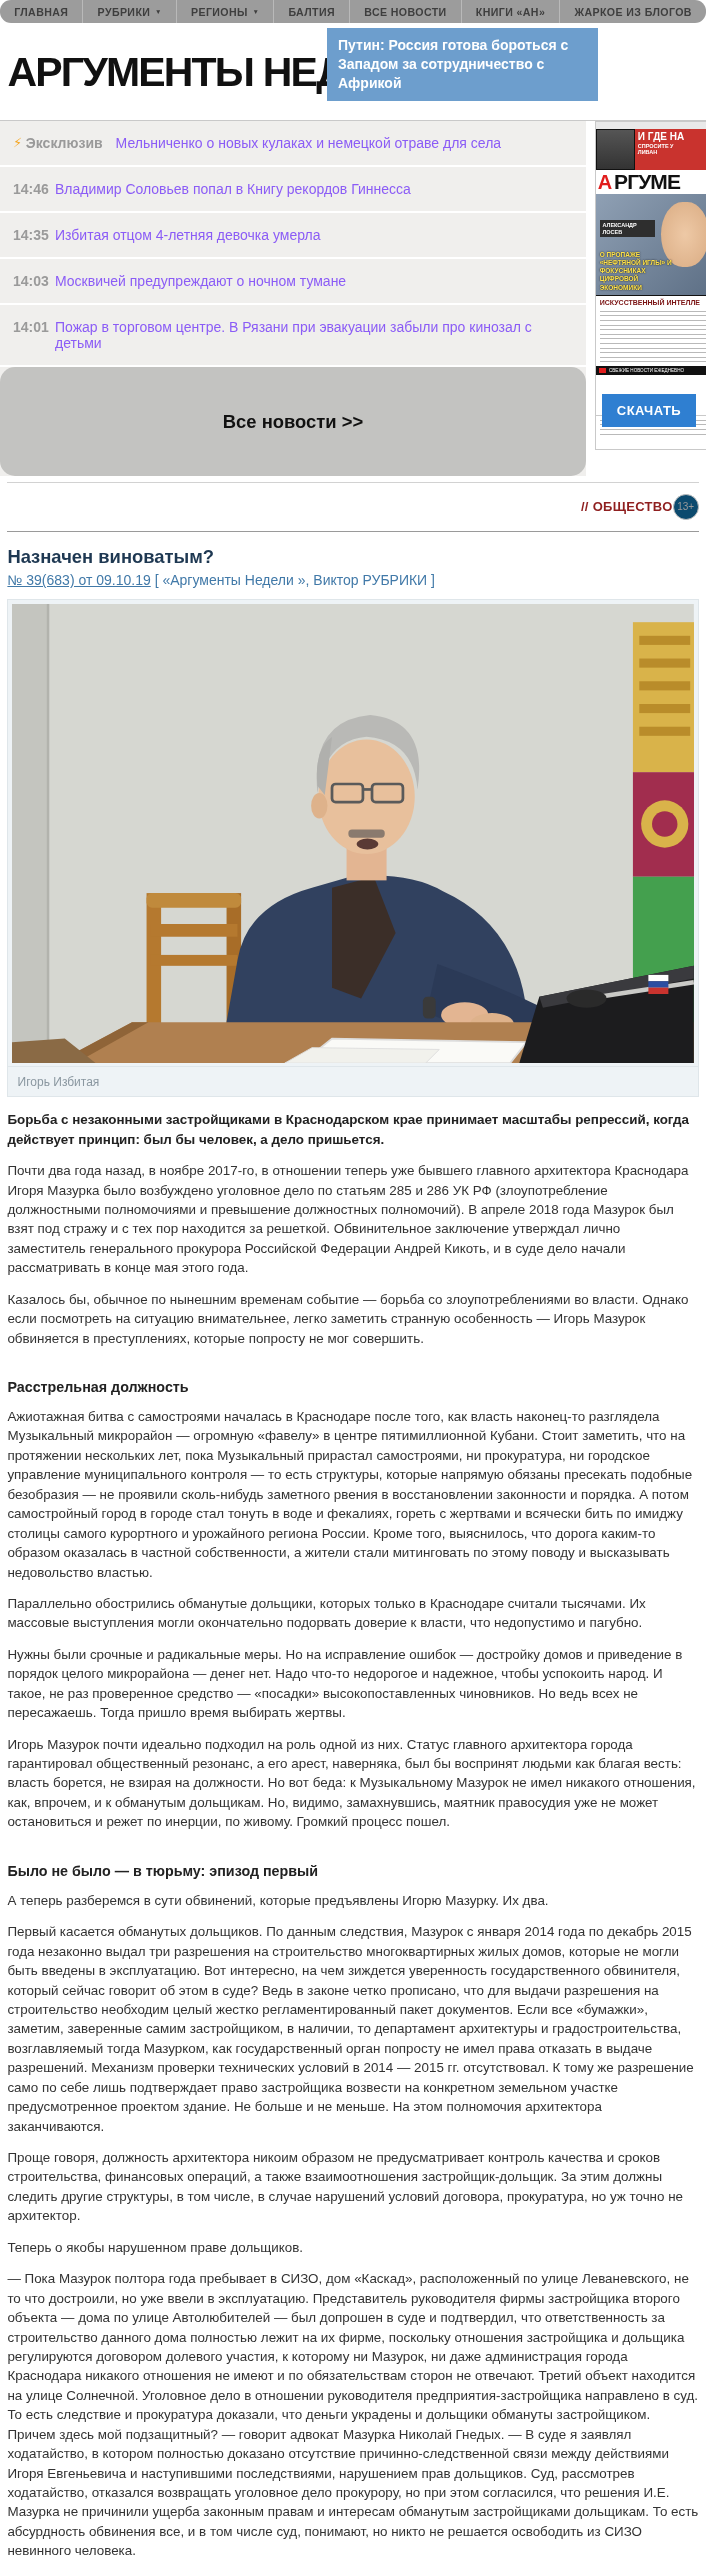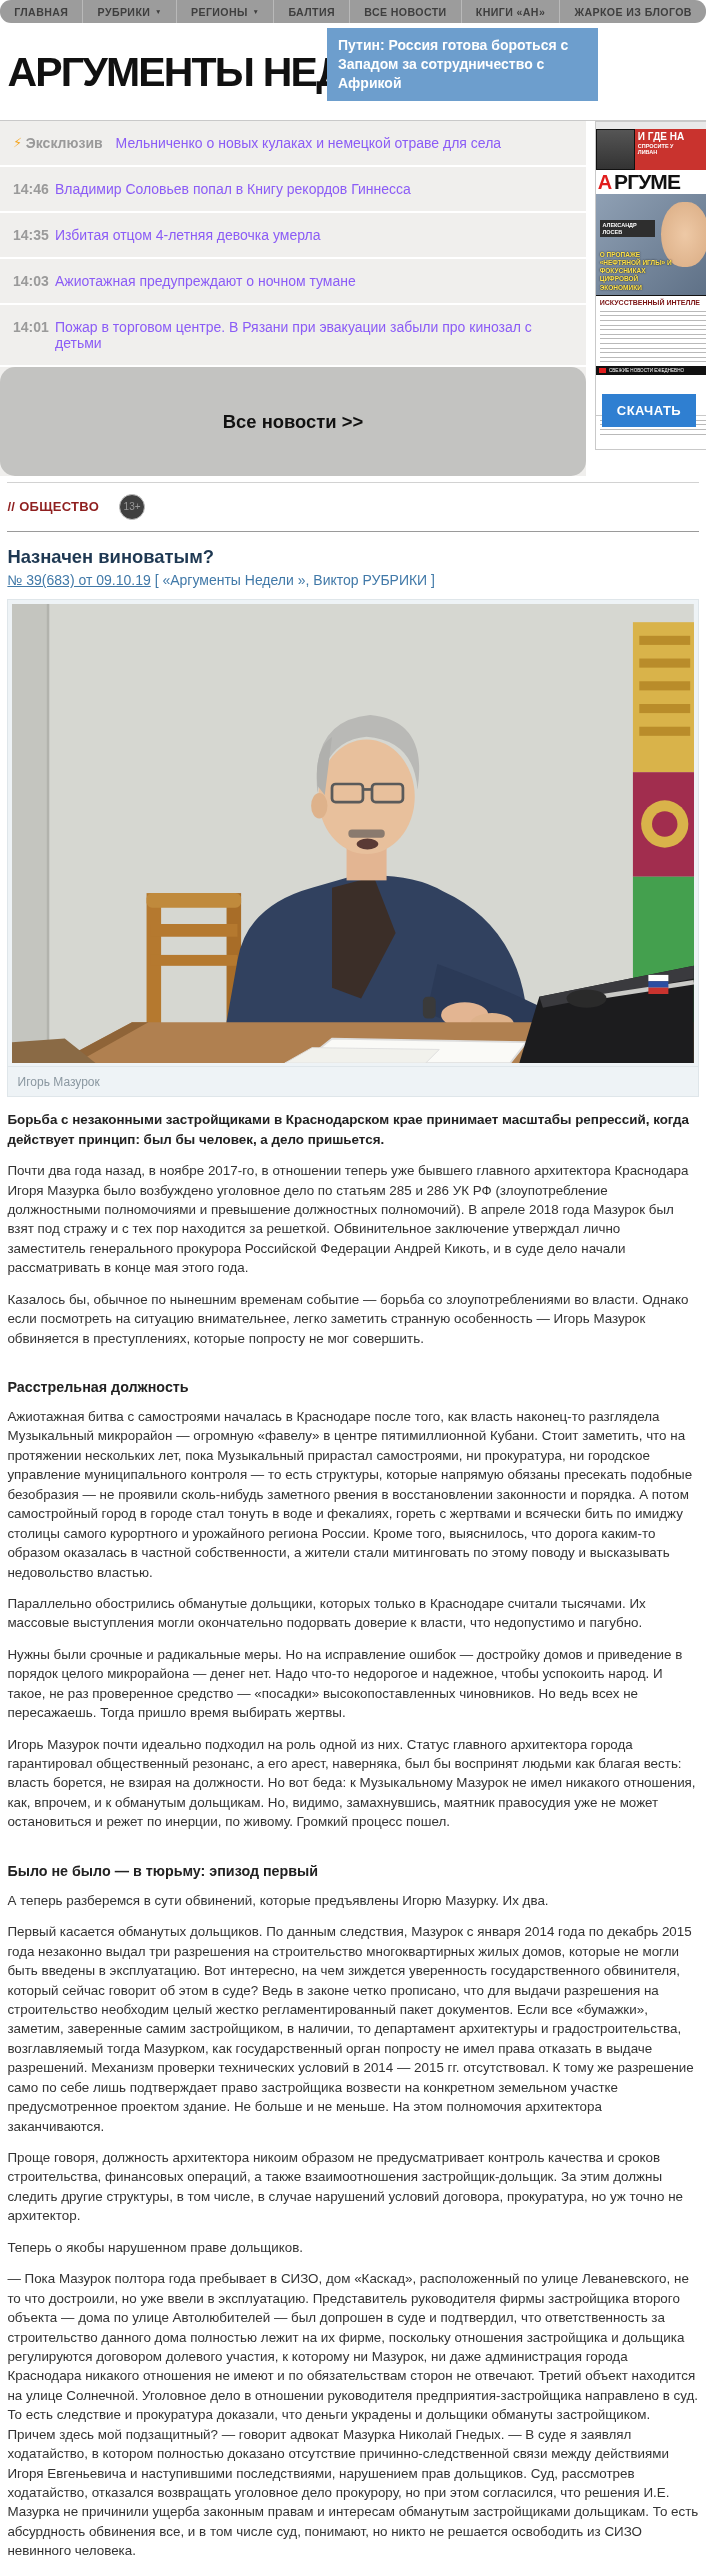--- a/index.html
+++ b/index.html
@@ -59,25 +59,25 @@
   .cov-text{height:55px;margin:1.8px 3.7px;background:repeating-linear-gradient(#fff 0 1.8px,#b9b9b9 1.8px 2.8px,#fff 2.8px 4.6px);}
   .cov-strip{height:9.2px;background:#111;color:#fff;font-size:4.6px;display:flex;align-items:center;padding:0 2.8px;gap:2.8px;white-space:nowrap;}
   .cov-strip .dot{background:#e11d1d;width:7.4px;height:5.5px;flex:0 0 auto;}
   .download-btn{position:absolute;left:602px;top:273px;background:#2f7fd1;color:#fff;font-weight:bold;
     font-size:13px;padding:9.2px 14.8px;border:none;cursor:pointer;letter-spacing:0.5px;z-index:3;}
   .cover2{border:0.9px solid #c9c9c9;border-top:none;background:#fff;height:33px;overflow:hidden;}
   .cover2 .cov-text{height:20px;}
 
   
   .article{padding:0 7.4px;}
-  .cat-row{display:flex;align-items:center;justify-content:flex-start;border-top:0.9px solid #d2d2d2;
-    border-bottom:0.9px solid #9a9a9a;padding:11px 0;margin-top:5.5px;gap:20px;}
+  .cat-row{display:flex;align-items:center;justify-content:flex-end;border-top:0.9px solid #d2d2d2;
+    border-bottom:0.9px solid #9a9a9a;padding:11px 0;margin-top:5.5px;}
   .category{color:#8f1f1f;font-weight:bold;font-size:13px;letter-spacing:0.3px;}
   .age-badge{border:0.9px solid #bdbdbd;color:#9a9a9a;font-size:10px;border-radius:50%;width:26px;height:26px;
-    display:flex;align-items:center;justify-content:center;box-sizing:border-box;background:#404040;}
+    display:flex;align-items:center;justify-content:center;box-sizing:border-box;background:#0c4a6e;}
   h1.title{color:#1e3852;font-size:18.4px;margin:14.8px 0 3.7px;}
   .byline{font-size:14px;color:#4179a8;margin-bottom:11px;}
   .byline .issue{text-decoration:underline;color:#4179a8;cursor:pointer;}
   figure{margin:0 0 13px;}
   .photo-wrap{border:0.9px solid #dfe6ea;background:#eef3f6;padding:3.7px;}
   .photo-wrap svg{display:block;width:100%;height:auto;}
   figcaption{background:#eef3f6;border:0.9px solid #dfe6ea;border-top:none;color:#8a97a0;
     font-size:12px;padding:7.4px 9.2px;}
   .lead{font-weight:bold;color:#222;}
   .article p{font-size:13.4px;line-height:1.45;margin:12px 0;}
@@ -129,21 +129,21 @@
       <div class="ticker-row">
         <span class="t-time">14:46</span>
         <a class="t-text">Владимир Соловьев попал в Книгу рекордов Гиннесса</a>
       </div>
       <div class="ticker-row">
         <span class="t-time">14:35</span>
         <a class="t-text">Избитая отцом 4-летняя девочка умерла</a>
       </div>
       <div class="ticker-row">
         <span class="t-time">14:03</span>
-        <a class="t-text">Ажиотажная предупреждают о ночном тумане</a>
+        <a class="t-text">Москвичей предупреждают о ночном тумане</a>
       </div>
       <div class="ticker-row">
         <span class="t-time">14:01</span>
         <a class="t-text">Пожар в торговом центре. В Рязани при эвакуации забыли про кинозал с детьми</a>
       </div>
       <div class="all-news">
         <a>Все новости &gt;&gt;</a>
       </div>
     </div>
 
@@ -257,21 +257,21 @@
             <line x1="750" y1="416" x2="646" y2="432" stroke="#c9c9c6" stroke-width="5"></line>
             <ellipse cx="632" cy="434" rx="22" ry="10" fill="#2a2a2a"></ellipse>
           </g>
           <g>
             <rect x="700" y="408" width="22" height="7" fill="#ffffff"></rect>
             <rect x="700" y="415" width="22" height="7" fill="#2b4ea1"></rect>
             <rect x="700" y="422" width="22" height="7" fill="#c9332e"></rect>
           </g>
         </svg>
       </div>
-      <figcaption>Игорь Мазурок</figcaption>
+      <figcaption>Игорь Избитая</figcaption>
     </figure>
 
     <p class="lead">Борьба с незаконными застройщиками в Краснодарском крае принимает масштабы репрессий, когда действует принцип: был бы человек, а дело пришьется.</p>
     <p>Почти два года назад, в ноябре 2017-го, в отношении теперь уже бывшего главного архитектора Краснодара Игоря Мазурка было возбуждено уголовное дело по статьям 285 и 286 УК РФ (злоупотребление должностными полномочиями и превышение должностных полномочий). В апреле 2018 года Мазурок был взят под стражу и с тех пор находится за решеткой. Обвинительное заключение утверждал лично заместитель генерального прокурора Российской Федерации Андрей Кикоть, и в суде дело начали рассматривать в конце мая этого года.</p>
     <p>Казалось бы, обычное по нынешним временам событие — борьба со злоупотреблениями во власти. Однако если посмотреть на ситуацию внимательнее, легко заметить странную особенность — Игорь Мазурок обвиняется в преступлениях, которые попросту не мог совершить.</p>
 
     <h3>Расстрельная должность</h3>
     <p>Ажиотажная битва с самостроями началась в Краснодаре после того, как власть наконец-то разглядела Музыкальный микрорайон — огромную «фавелу» в центре пятимиллионной Кубани. Стоит заметить, что на протяжении нескольких лет, пока Музыкальный прирастал самостроями, ни прокуратура, ни городское управление муниципального контроля — то есть структуры, которые напрямую обязаны пресекать подобные безобразия — не проявили сколь-нибудь заметного рвения в восстановлении законности и порядка. А потом самостройный город в городе стал тонуть в воде и фекалиях, гореть с жертвами и всячески бить по имиджу столицы самого курортного и урожайного региона России. Кроме того, выяснилось, что дорога каким-то образом оказалась в частной собственности, а жители стали митинговать по этому поводу и высказывать недовольство властью.</p>
     <p>Параллельно обострились обманутые дольщики, которых только в Краснодаре считали тысячами. Их массовые выступления могли окончательно подорвать доверие к власти, что недопустимо и пагубно.</p>
     <p>Нужны были срочные и радикальные меры. Но на исправление ошибок — достройку домов и приведение в порядок целого микрорайона — денег нет. Надо что-то недорогое и надежное, чтобы успокоить народ. И такое, не раз проверенное средство — «посадки» высокопоставленных чиновников. Но ведь всех не пересажаешь. Тогда пришло время выбирать жертвы.</p>

